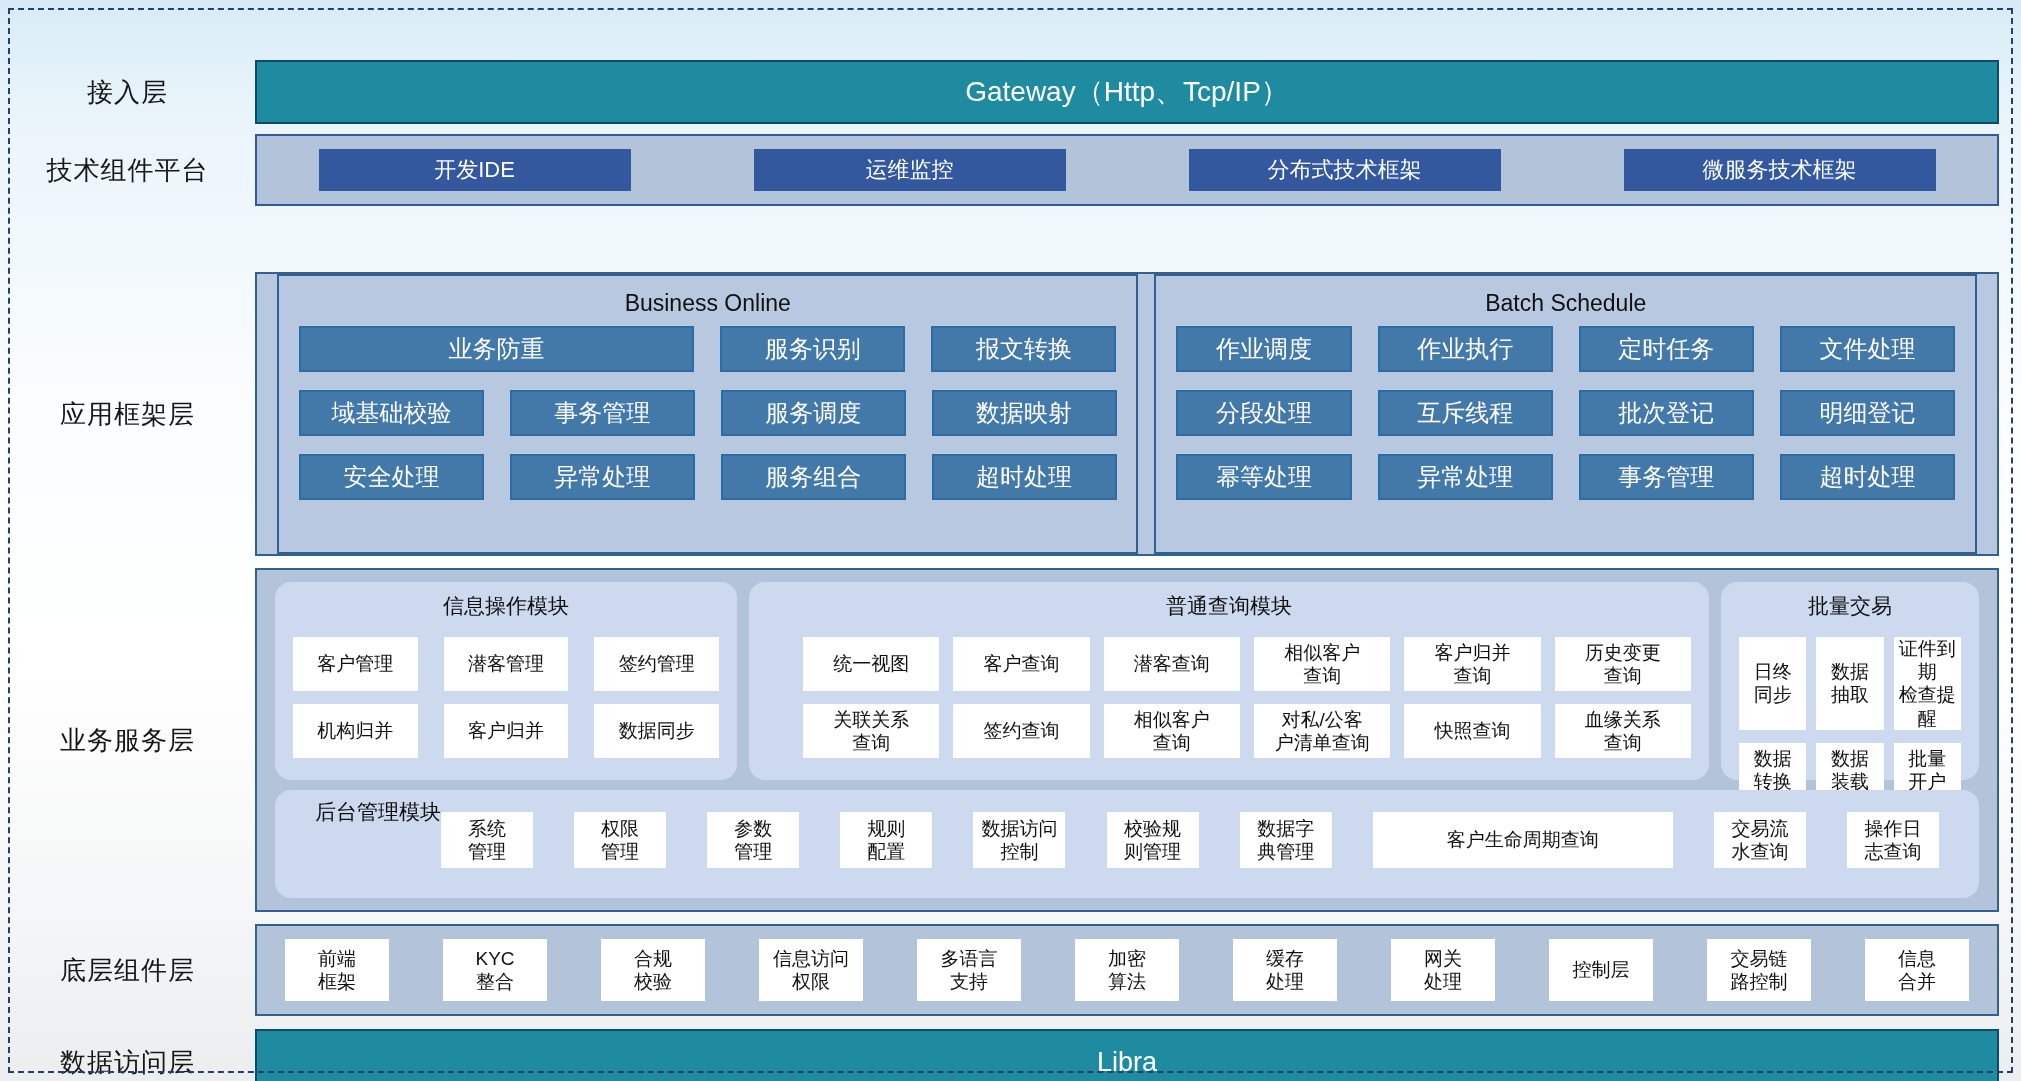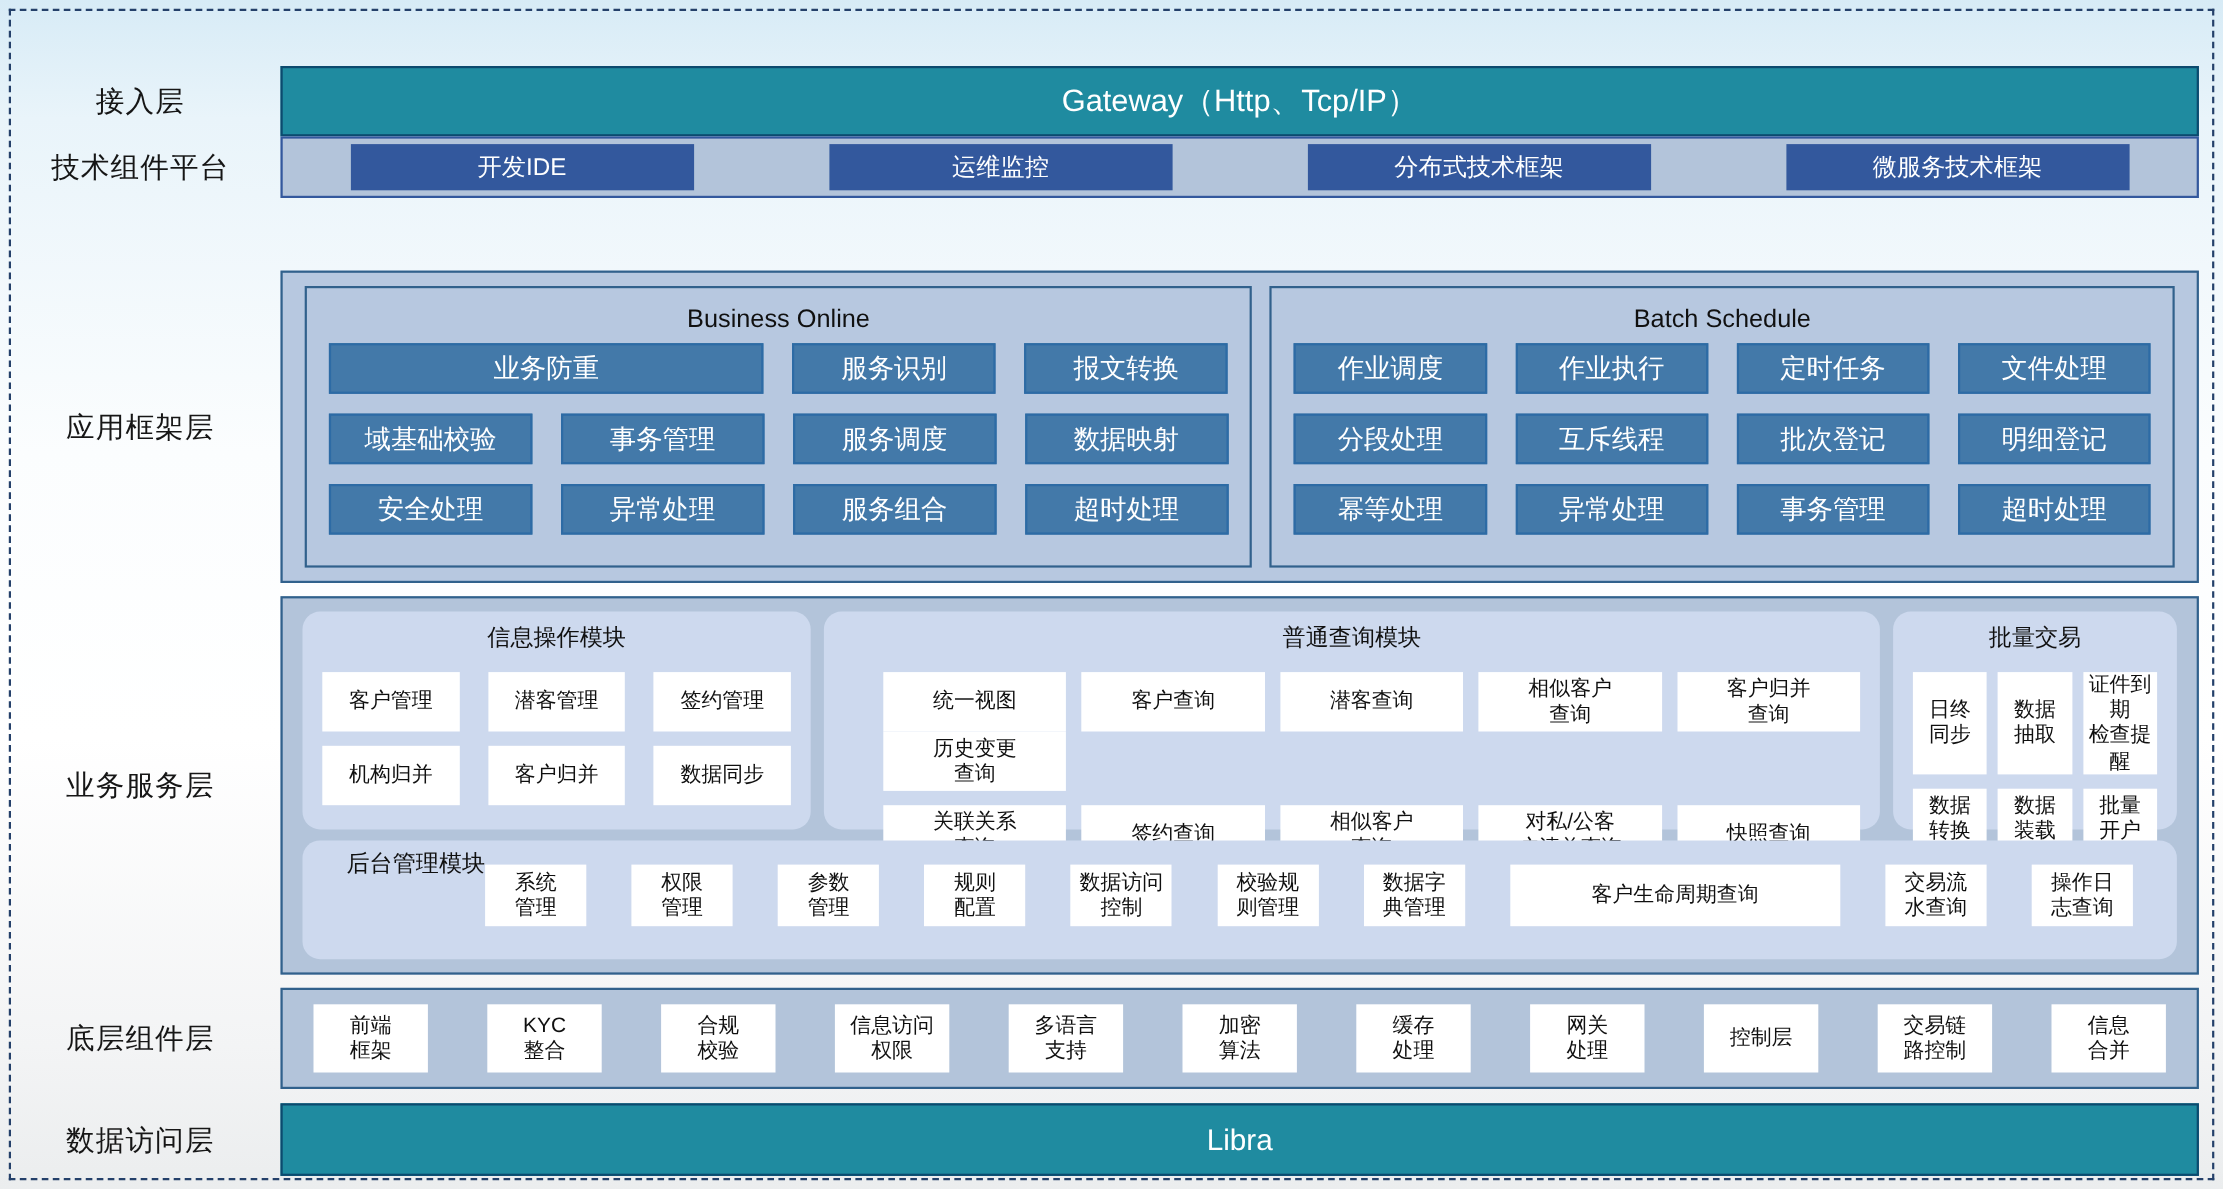--- a/index.html
+++ b/index.html
@@ -20,21 +20,21 @@
     color:#fff;display:flex;align-items:center;justify-content:center;font-size:28px;}
 
   
   .tech-bar{height:100%;box-sizing:border-box;background:#b3c4da;border:2px solid #33589d;
     display:flex;justify-content:space-around;align-items:center;}
   .navy-btn{width:312px;height:42px;background:#33589d;color:#fff;font-size:22px;
     display:flex;align-items:center;justify-content:center;}
 
   
   .framework-box{height:100%;box-sizing:border-box;background:#b7c8e0;border:2px solid #31618c;
-    display:flex;gap:16px;padding:12px 20px;}
+    display:flex;gap:16px;padding:0 20px;}
   .fw-inner{border:2px solid #31618c;background:#b7c8e0;flex:1;min-width:0;
     padding:6px 20px 0;display:flex;flex-direction:column;box-sizing:border-box;}
   .fw-inner.bo{flex:1.05;}
   .fw-title{text-align:center;font-size:23px;color:#101010;line-height:42px;}
   .fw-inner .cells-row{display:flex;gap:26px;margin-top:18px;}
   .fw-inner .cells-row.row-0{margin-top:2px;}
   .blue-btn{flex:1;height:46px;box-sizing:border-box;background:#4379a9;border:2px solid #2d6ba5;
     color:#fff;font-size:24px;display:flex;align-items:center;justify-content:center;white-space:pre-line;text-align:center;}
   .bo .row-0 .blue-btn:first-child{flex:2.16;}
 
@@ -42,21 +42,21 @@
   .service-box{height:100%;box-sizing:border-box;background:#b3c4da;border:2px solid #31618c;
     padding:12px 18px;display:flex;flex-direction:column;gap:10px;}
   .modules-row{display:flex;gap:12px;flex:1;min-height:0;}
   .module{background:#cdd9ee;border-radius:16px;padding:6px 18px 14px;display:flex;flex-direction:column;box-sizing:border-box;}
   .module-title{text-align:center;font-size:21px;color:#101010;line-height:36px;}
   .info-module{flex:0 0 462px;width:462px;}
   .query-module{flex:1;min-width:0;}
   .bt-module{flex:0 0 258px;width:258px;}
   .module .cells-row{display:grid;margin-top:13px;}
   .info-module .cells-row{grid-template-columns:repeat(3,1fr);column-gap:26px;}
-  .query-module .cells-row{grid-template-columns:repeat(5,1fr);column-gap:14px;padding-left:36px;}
+  .query-module .cells-row{grid-template-columns:repeat(6,1fr);column-gap:14px;padding-left:36px;}
   .bt-module .cells-row{grid-template-columns:repeat(3,1fr);column-gap:10px;}
 
   .white-cell{background:#ffffff;color:#101010;font-size:19px;line-height:1.22;
     display:flex;align-items:center;justify-content:center;text-align:center;
     white-space:pre-line;min-height:54px;box-sizing:border-box;}
 
   .admin-module{background:#cdd9ee;border-radius:16px;height:108px;box-sizing:border-box;
     padding:4px 40px 12px;display:flex;flex-direction:row;}
   .admin-cells{display:flex;justify-content:space-between;align-items:center;flex:1;}
   .admin-cells .white-cell{min-width:92px;min-height:56px;padding:0 8px;}
@@ -76,21 +76,21 @@
 
 <div class="rows">
 
   <div class="layer-row" style="height:64px;margin-top:30px;">
     <div class="label-col">接入层</div>
     <div class="content-col">
       <div class="teal-bar">Gateway（Http、Tcp/IP）</div>
     </div>
   </div>
 
-  <div class="layer-row" style="height:56px;">
+  <div class="layer-row" style="height:72px;margin-top:10px;">
     <div class="label-col">技术组件平台</div>
     <div class="content-col">
       <div class="tech-bar">
           <div class="navy-btn">开发IDE</div>
           <div class="navy-btn">运维监控</div>
           <div class="navy-btn">分布式技术框架</div>
           <div class="navy-btn">微服务技术框架</div>
         </div>
     </div>
   </div>

